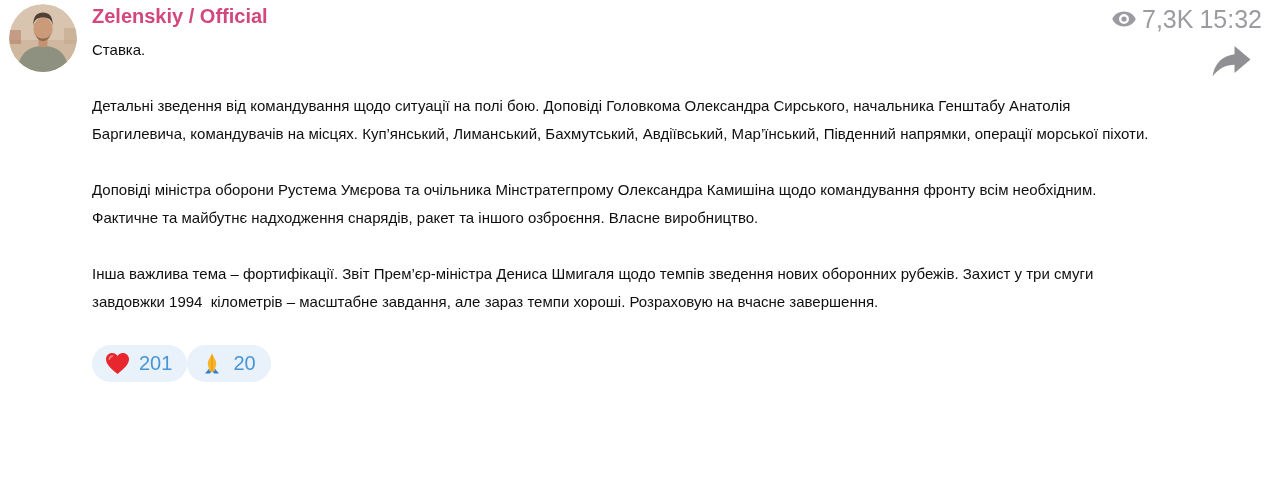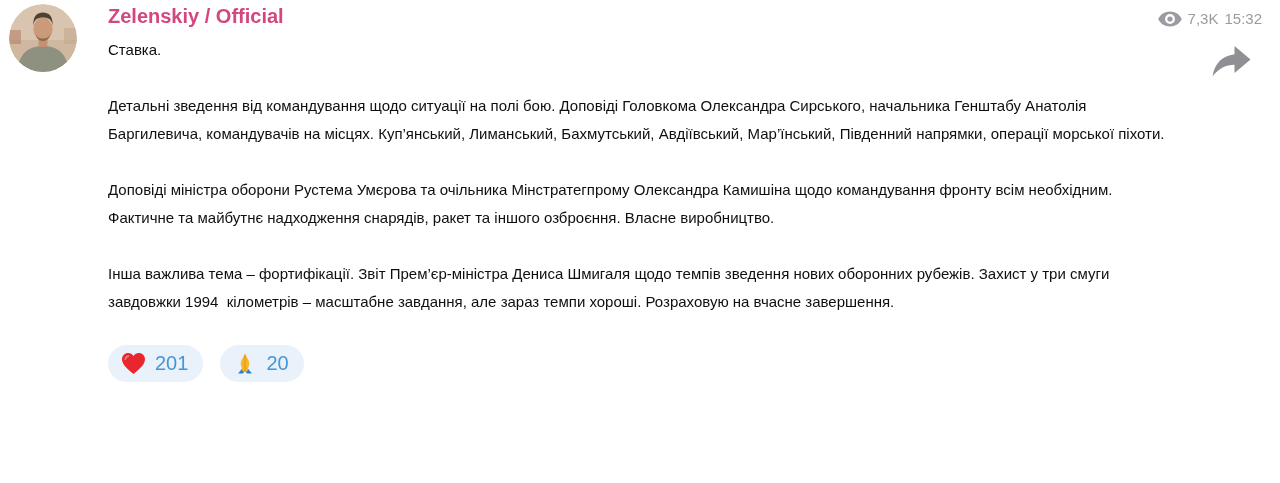--- a/index.html
+++ b/index.html
@@ -18,40 +18,40 @@
     position: absolute;
     left: 9px; top: 4px;
     width: 68px; height: 68px;
     border-radius: 50%;
     overflow: hidden;
     cursor: pointer;
   }
   .avatar svg { display: block; }
   .content {
     position: absolute;
-    left: 108px; top: 0;
+    left: 92px; top: 0;
     width: 1072px;
   }
   .channel-name {
     display: inline-block;
     margin-top: 3px;
     font-size: 20px;
     font-weight: 700;
     color: #d3477e;
     line-height: 26px;
     cursor: pointer;
   }
   .meta {
     position: absolute;
     top: 8px; right: 18px;
     display: flex;
     align-items: center;
     gap: 6px;
     color: #9b9ba1;
-    font-size: 15px;
+    font-size: 25px;
     line-height: 22px;
     white-space: nowrap;
     text-align: right;
   }
   .meta .eye { display: inline-flex; align-items: center; }
   .share-btn {
     position: absolute;
     top: 44px; right: 27px;
     width: 42px; height: 34px;
     cursor: pointer;
@@ -60,21 +60,20 @@
   .message { margin-top: 7px; }
   .message p {
     font-size: 15px;
     line-height: 28px;
     color: #0f0f0f;
     white-space: pre-wrap;
     margin-bottom: 28px;
   }
   .reactions {
     display: flex;
-    gap: 17px;
     margin-top: 0;
     padding-top: 1px;
   }
   .reaction-pill {
     display: inline-flex;
     align-items: center;
     gap: 9px;
     height: 37px;
     padding: 0 15px 0 13px;
     background: #e9f1fb;

